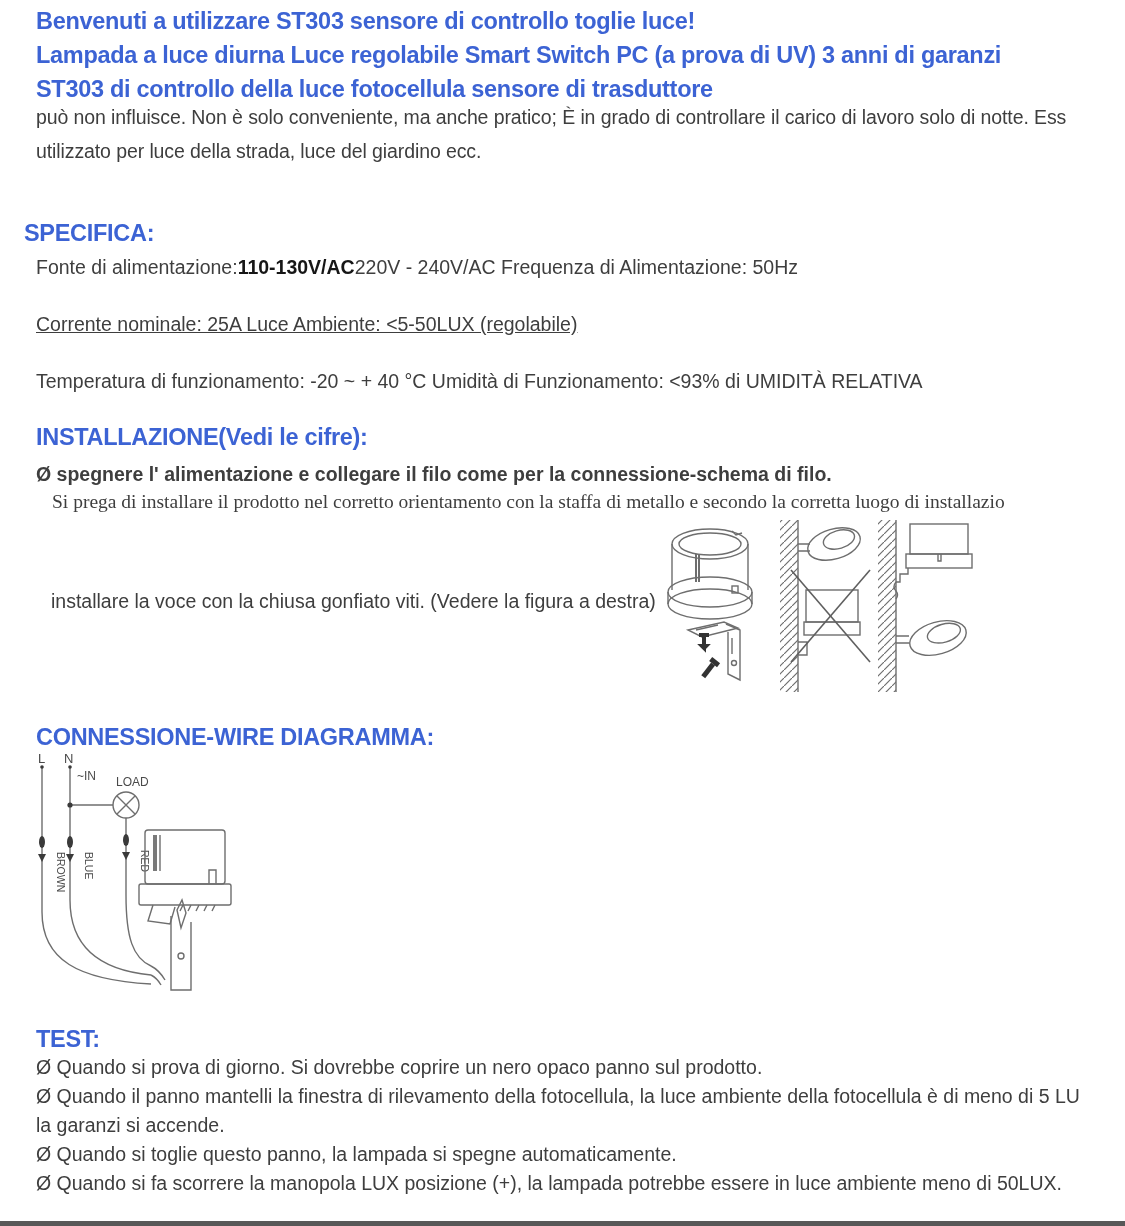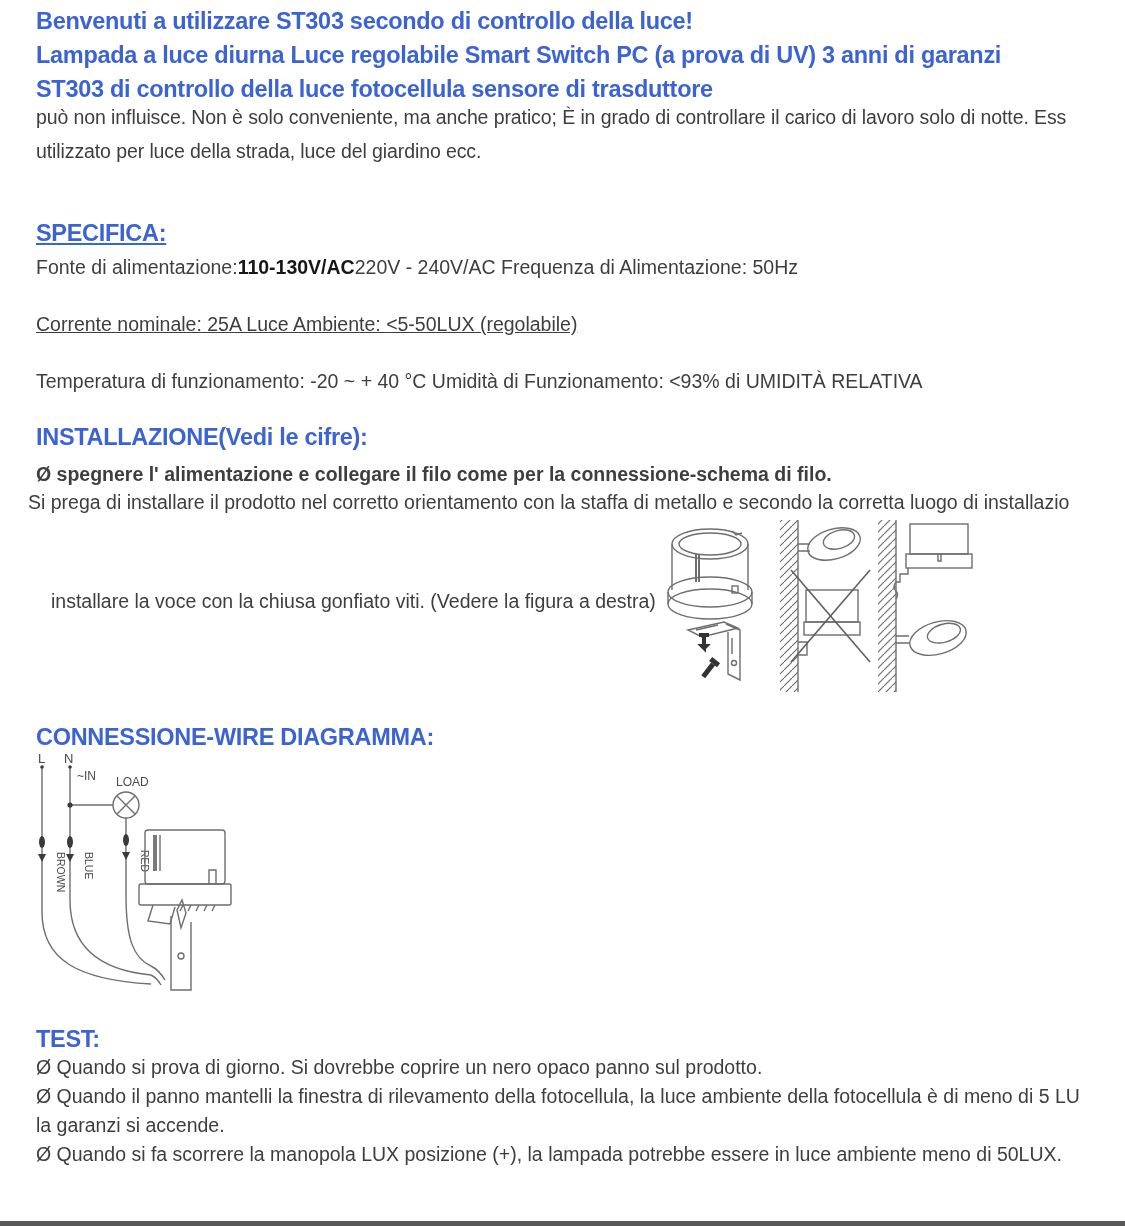--- a/index.html
+++ b/index.html
@@ -27,40 +27,40 @@
   .footer-bar{
     left:0;top:1221px;width:1125px;height:5px;background:#585858;
   }
   svg text{font-family:"Liberation Sans",sans-serif;fill:#4a4a4a;}
   .lineart{stroke:var(--line);fill:none;stroke-width:1.4;}
 </style>
 </head>
 <body>
 
 <div class="abs" style="left:36px;top:4px;">
-  <div class="h-blue">Benvenuti a utilizzare ST303 secondo di controllo della luce!</div>
+  <div class="h-blue">Benvenuti a utilizzare ST303 sensore di controllo toglie luce!</div>
   <div class="h-blue">Lampada a luce diurna Luce regolabile Smart Switch PC (a prova di UV) 3 anni di garanzi</div>
   <div class="h-blue">ST303 di controllo della luce fotocellula sensore di trasduttore</div>
 </div>
 
 <div class="abs" style="left:36px;top:100px;">
   <div class="body-text">può non influisce. Non è solo conveniente, ma anche pratico; È in grado di controllare il carico di lavoro solo di notte. Ess</div>
   <div class="body-text">utilizzato per luce della strada, luce del giardino ecc.</div>
 </div>
 
-<div class="abs h-blue" style="left:36px;top:216px;text-decoration:underline;">SPECIFICA:</div>
+<div class="abs h-blue" style="left:24px;top:216px;">SPECIFICA:</div>
 <div class="abs spec-line" style="left:36px;top:254px;">
   <span>Fonte di alimentazione:</span><span class="bold-dark">110-130V/AC</span><span>220V - 240V/AC Frequenza di Alimentazione: 50Hz</span>
 </div>
 <div class="abs spec-line" style="left:36px;top:311px;text-decoration:underline;">Corrente nominale: 25A Luce Ambiente: &lt;5-50LUX (regolabile)</div>
 <div class="abs spec-line" style="left:36px;top:368px;">Temperatura di funzionamento: -20 ~ + 40 °C Umidità di Funzionamento: &lt;93% di UMIDITÀ RELATIVA</div>
 
 <div class="abs h-blue" style="left:36px;top:420px;">INSTALLAZIONE(Vedi le cifre):</div>
 <div class="abs spec-line" style="left:36px;top:461px;font-weight:bold;">Ø spegnere l' alimentazione e collegare il filo come per la connessione-schema di filo.</div>
-<div class="abs spec-line" style="left:28px;top:489px;">Si prega di installare il prodotto nel corretto orientamento con la staffa di metallo e secondo la corretta luogo di installazio</div>
+<div class="abs spec-line" style="left:52px;top:489px;font-family:Liberation Serif, serif;">Si prega di installare il prodotto nel corretto orientamento con la staffa di metallo e secondo la corretta luogo di installazio</div>
 <div class="abs spec-line" style="left:36px;top:588px;margin-left:15px;">installare la voce con la chiusa gonfiato viti. (Vedere la figura a destra)</div>
 
 <div class="abs" style="left:664px;top:518px;width:330px;height:180px;">
 
   <svg class="abs" style="left:2px;top:2px;" width="102" height="172" viewBox="0 0 102 172">
     <g class="lineart">
       <ellipse cx="44" cy="24" rx="38" ry="15"></ellipse>
       <ellipse cx="44" cy="24" rx="31" ry="11"></ellipse>
       <path d="M66,11 l4,4 l6,-2"></path>
       <path d="M6,24 V70 M82,24 V70"></path>
@@ -194,16 +194,17 @@
 
     <path d="M118,216 q8,4 14,14 M118,225 q6,3 10,10"></path>
   </g>
 </svg>
 
 <div class="abs h-blue" style="left:36px;top:1022px;">TEST:</div>
 <div class="abs" style="left:36px;top:1053px;">
   <div class="test-line">Ø Quando si prova di giorno. Si dovrebbe coprire un nero opaco panno sul prodotto.</div>
   <div class="test-line">Ø Quando il panno mantelli la finestra di rilevamento della fotocellula, la luce ambiente della fotocellula è di meno di 5 LU</div>
   <div class="test-line">la garanzi si accende.</div>
+  <div class="test-line">Ø Quando si toglie questo panno, la lampada si spegne automaticamente.</div>
   <div class="test-line">Ø Quando si fa scorrere la manopola LUX posizione (+), la lampada potrebbe essere in luce ambiente meno di 50LUX.</div>
 </div>
 
 <div class="abs footer-bar"></div>
 
 </body></html>

